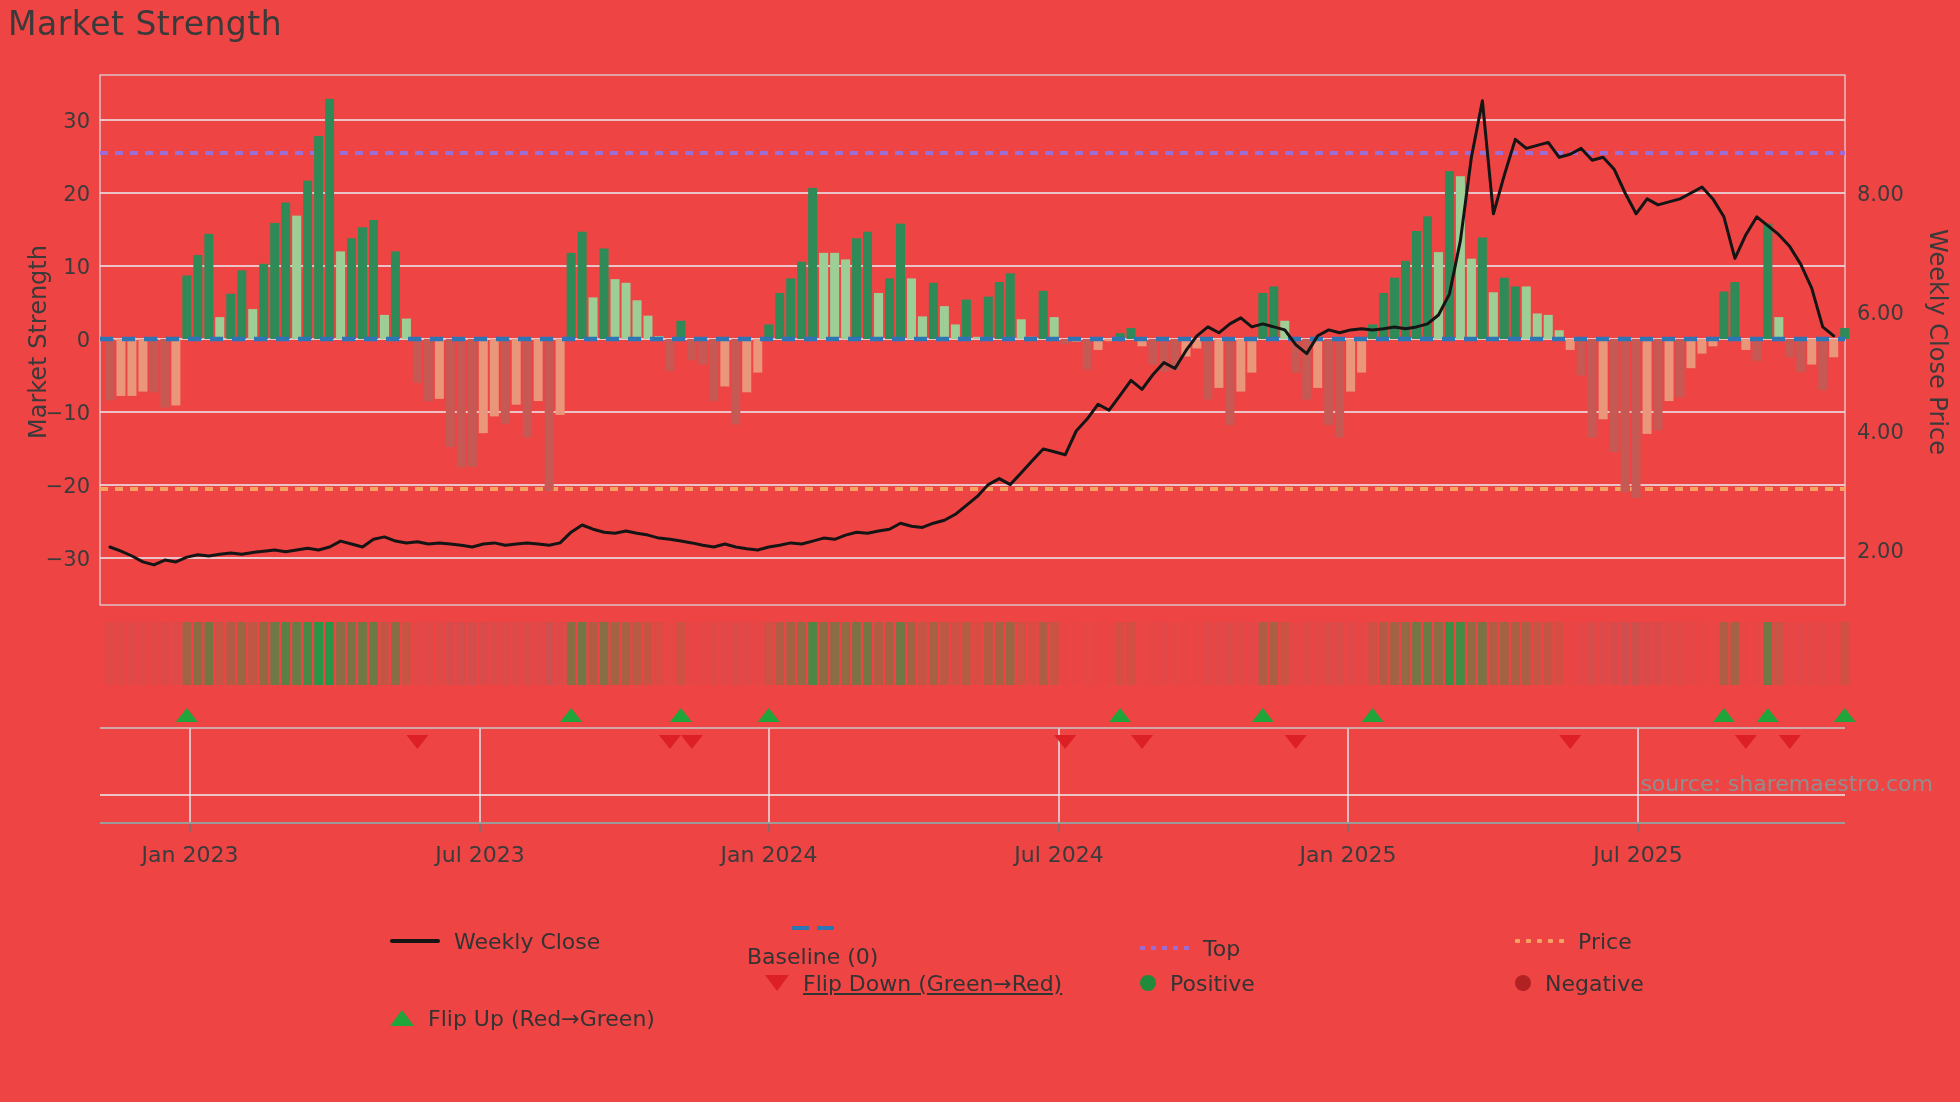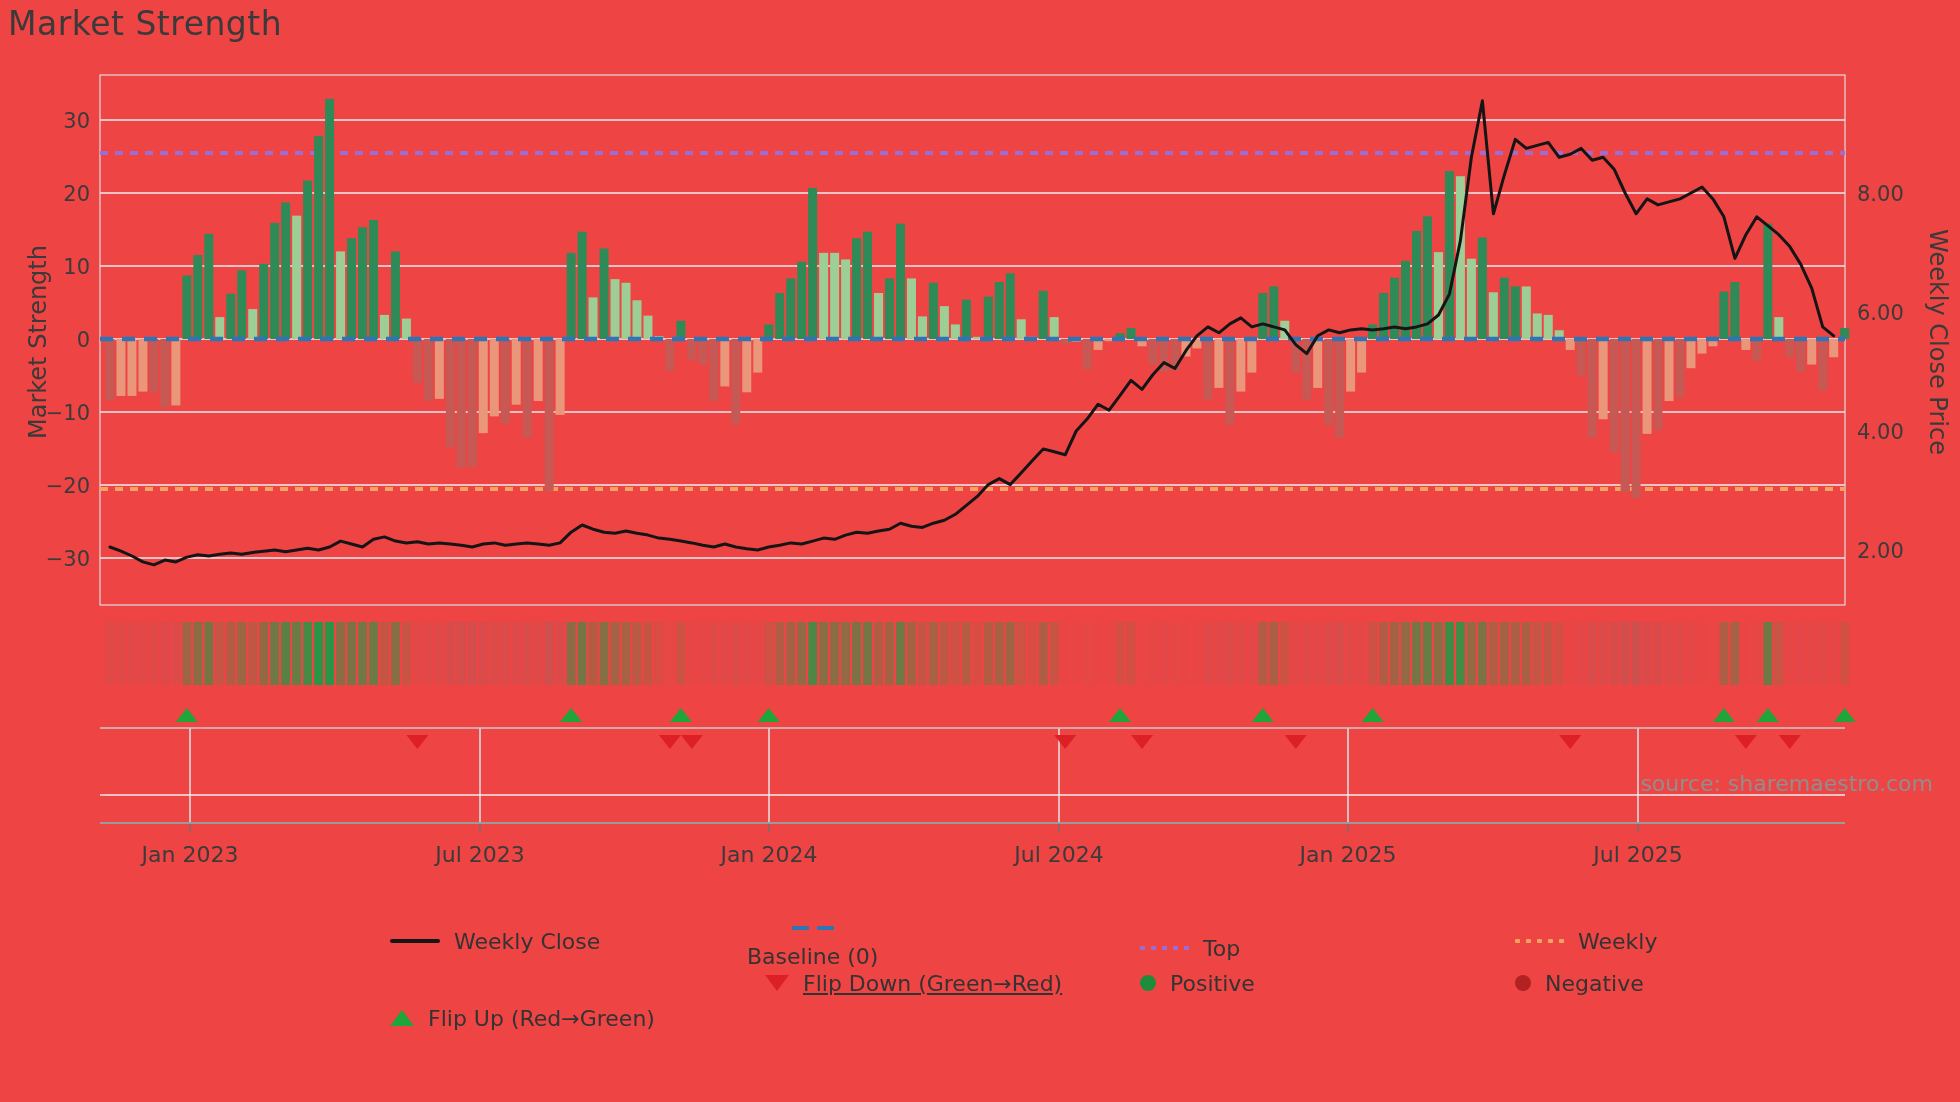--- a/index.html
+++ b/index.html
@@ -435,21 +435,21 @@
         <span>Top</span>
       </div>
       <div class="legend-item" style="left: 1515px; top: 8px;">
         <span class="sw-dots">
           <i style="background: rgb(244, 164, 96);"></i>
           <i style="background: rgb(244, 164, 96);"></i>
           <i style="background: rgb(244, 164, 96);"></i>
           <i style="background: rgb(244, 164, 96);"></i>
           <i style="background: rgb(244, 164, 96);"></i>
         </span>
-        <span>Weekly</span>
+        <span>Price</span>
       </div>
       <div class="legend-item" style="left: 390px; top: 50px; margin-top: 35px;">
         <span class="sw-tri-up"></span>
         <span>Flip Up (Red→Green)</span>
       </div>
       <div class="legend-item" style="left: 765px; top: 50px; text-decoration: underline;">
         <span class="sw-tri-down"></span>
         <span>Flip Down (Green→Red)</span>
       </div>
       <div class="legend-item" style="left: 1140px; top: 50px;">

